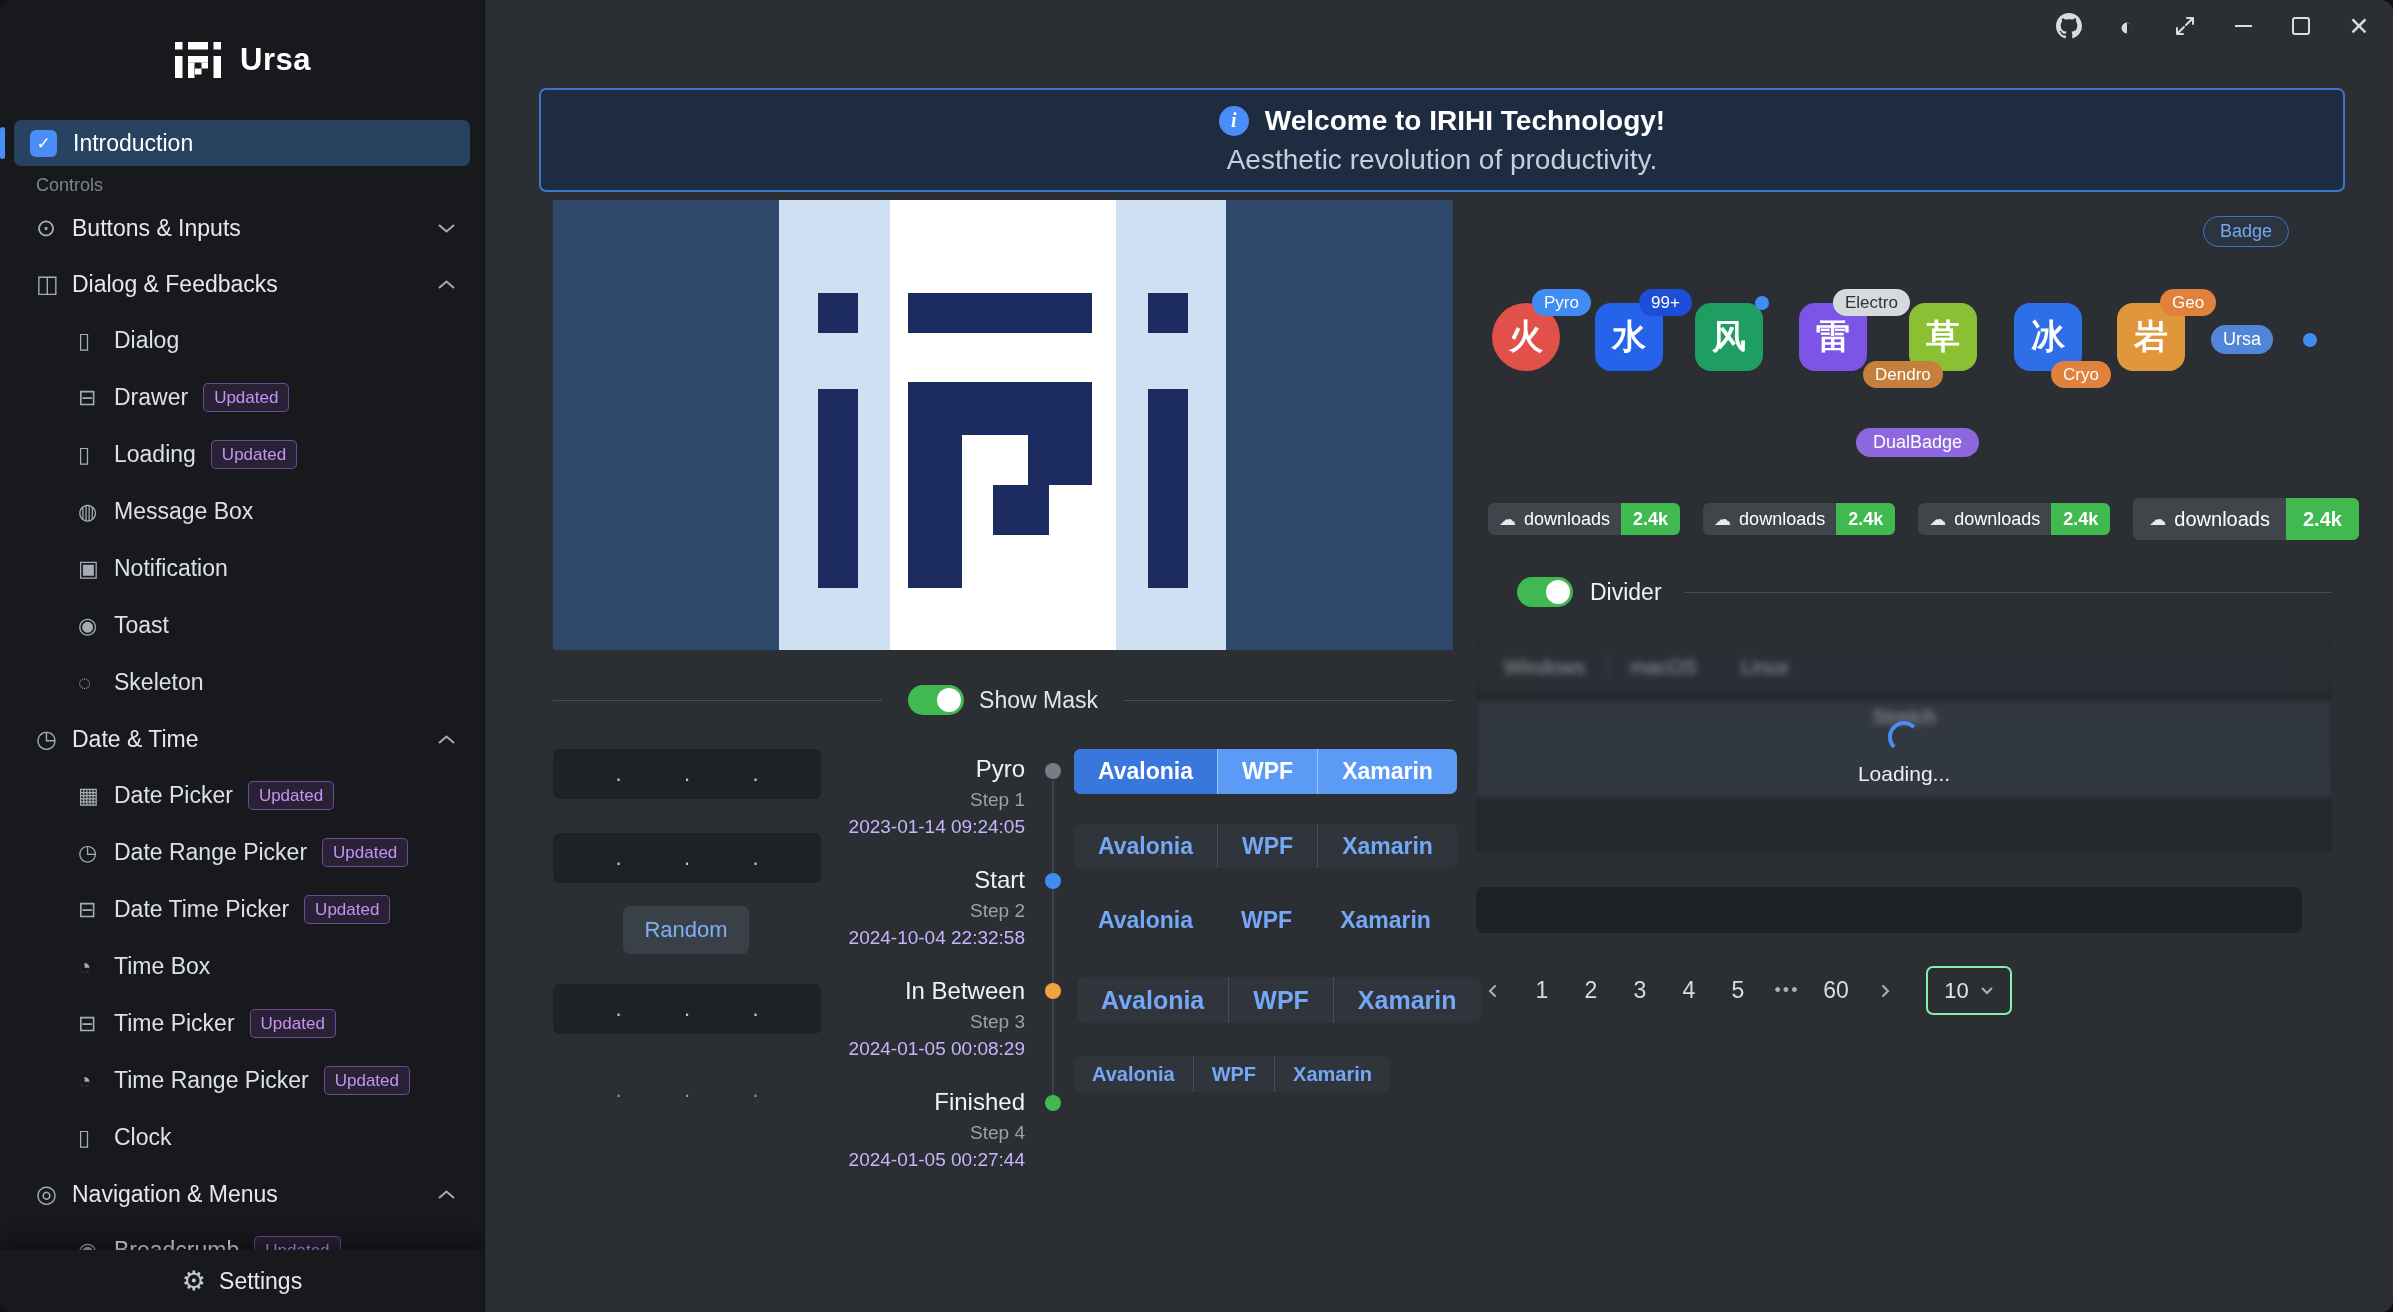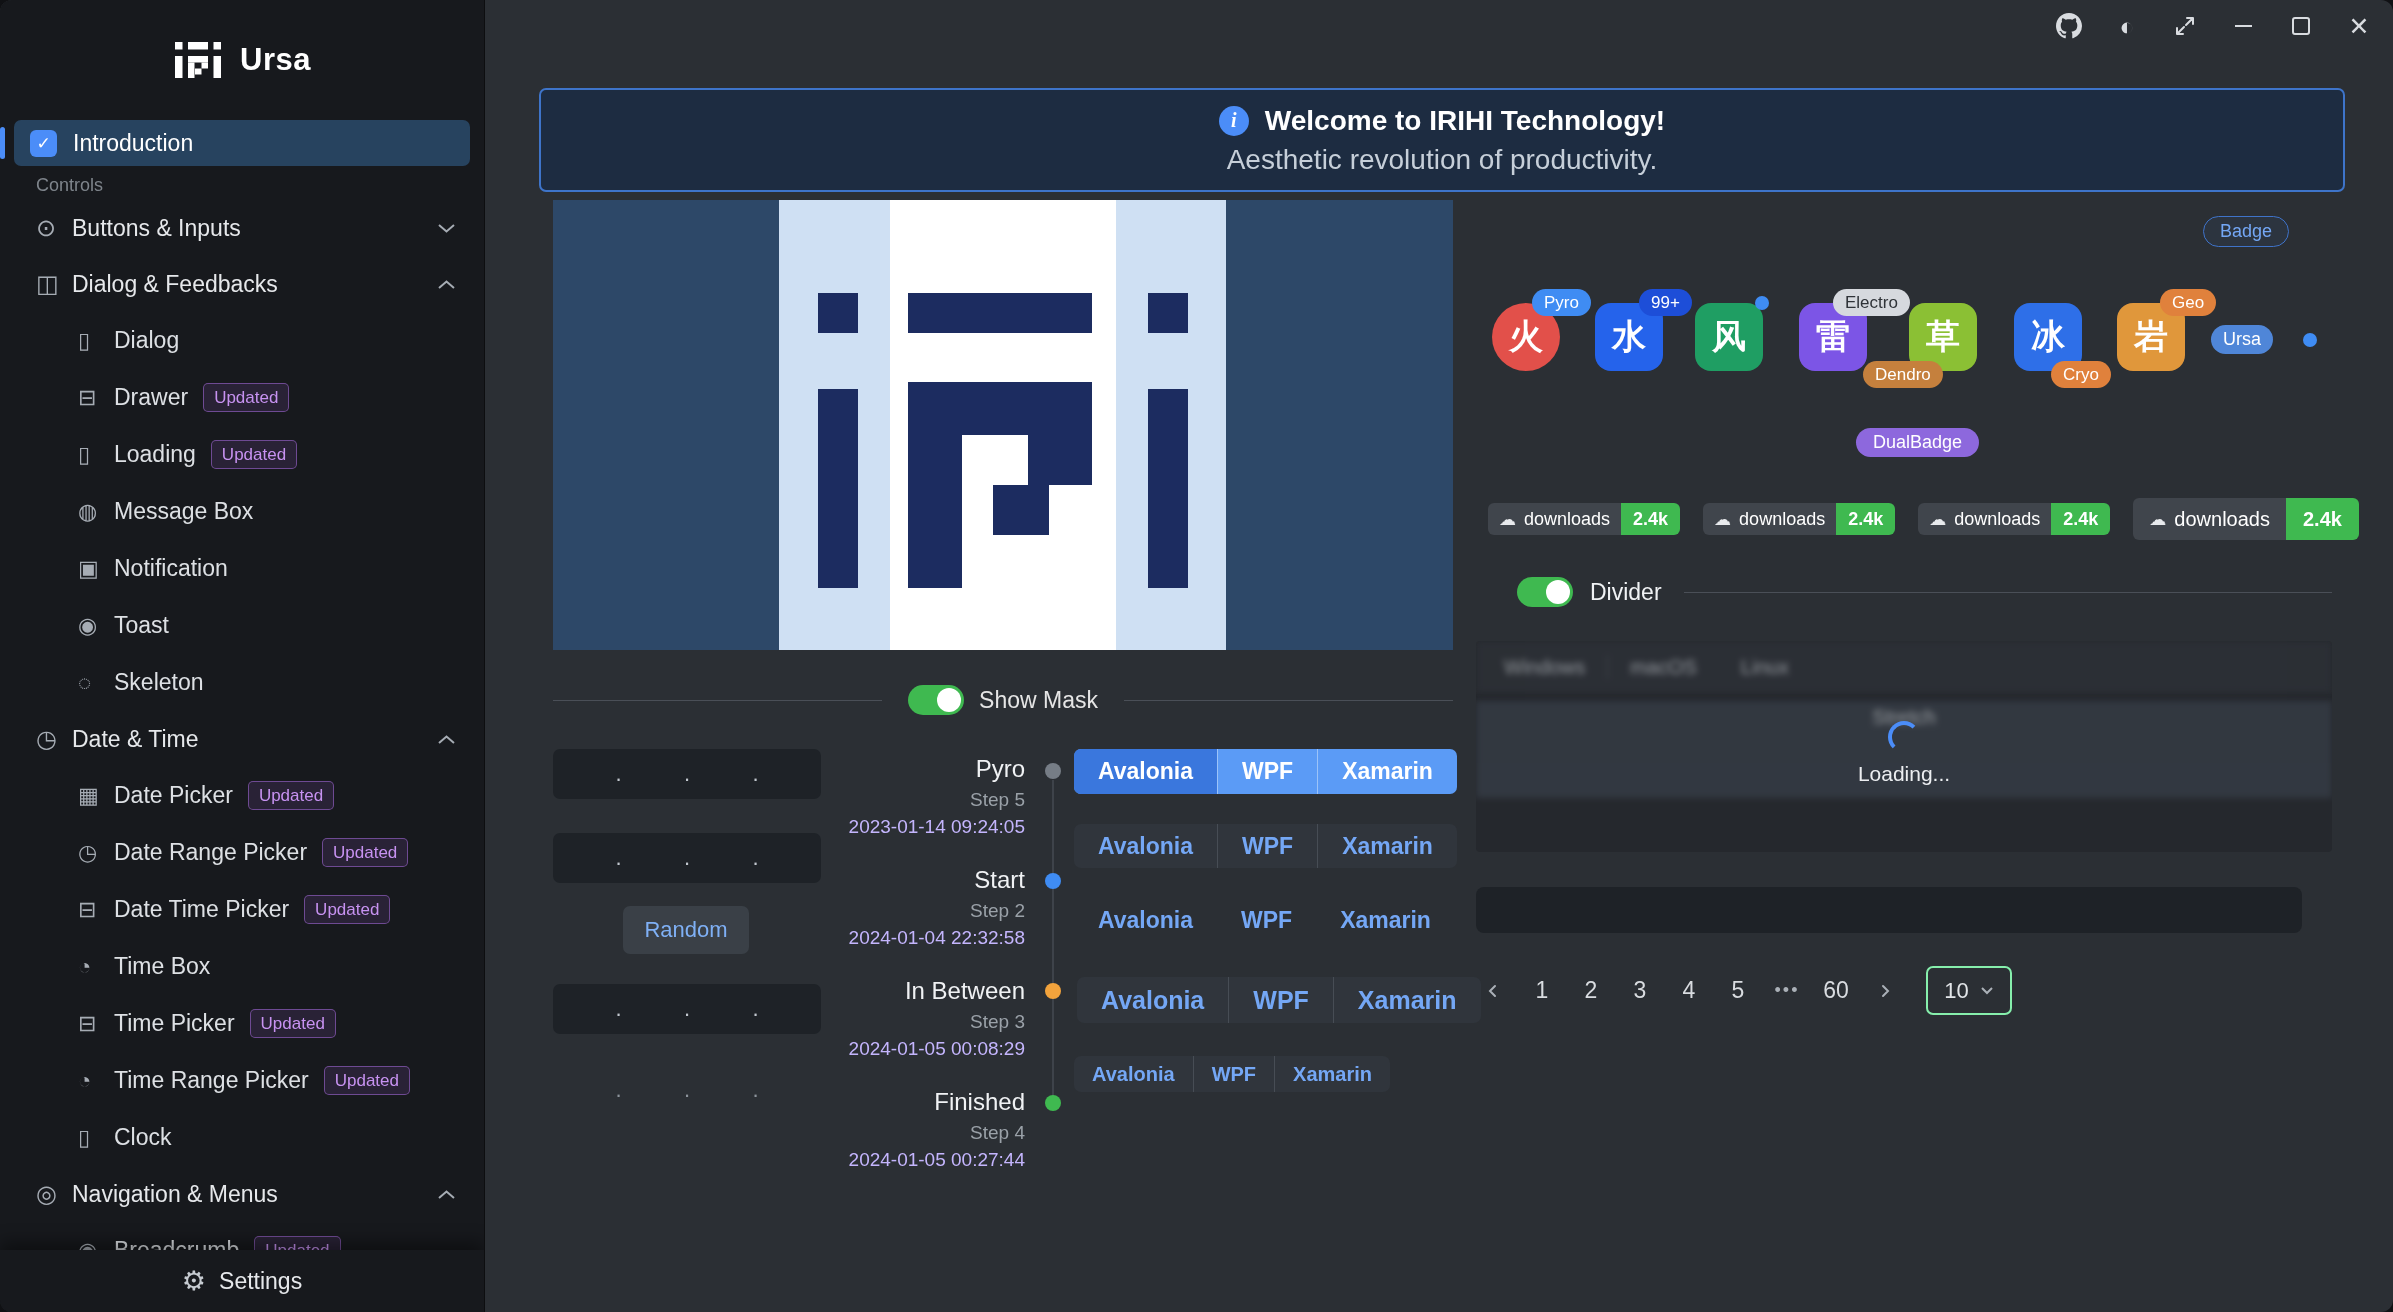--- a/index.html
+++ b/index.html
@@ -356,27 +356,27 @@
         <span>.</span>
     </div>
     <div class="ipbox ip4">
       <span>.</span>
         <span>.</span>
         <span>.</span>
     </div>
 
     <div class="tl-entry tl-e1">
       <div class="tl-label">Pyro</div>
-      <div class="tl-step">Step 5</div>
+      <div class="tl-step">Step 1</div>
       <div class="tl-time">2023-01-14 09:24:05</div>
     </div>
     <div class="tl-entry tl-e2">
       <div class="tl-label">Start</div>
       <div class="tl-step">Step 2</div>
-      <div class="tl-time">2024-01-04 22:32:58</div>
+      <div class="tl-time">2024-10-04 22:32:58</div>
     </div>
     <div class="tl-entry tl-e3">
       <div class="tl-label">In Between</div>
       <div class="tl-step">Step 3</div>
       <div class="tl-time">2024-01-05 00:08:29</div>
     </div>
     <div class="tl-entry tl-e4">
       <div class="tl-label">Finished</div>
       <div class="tl-step">Step 4</div>
       <div class="tl-time">2024-01-05 00:27:44</div>

